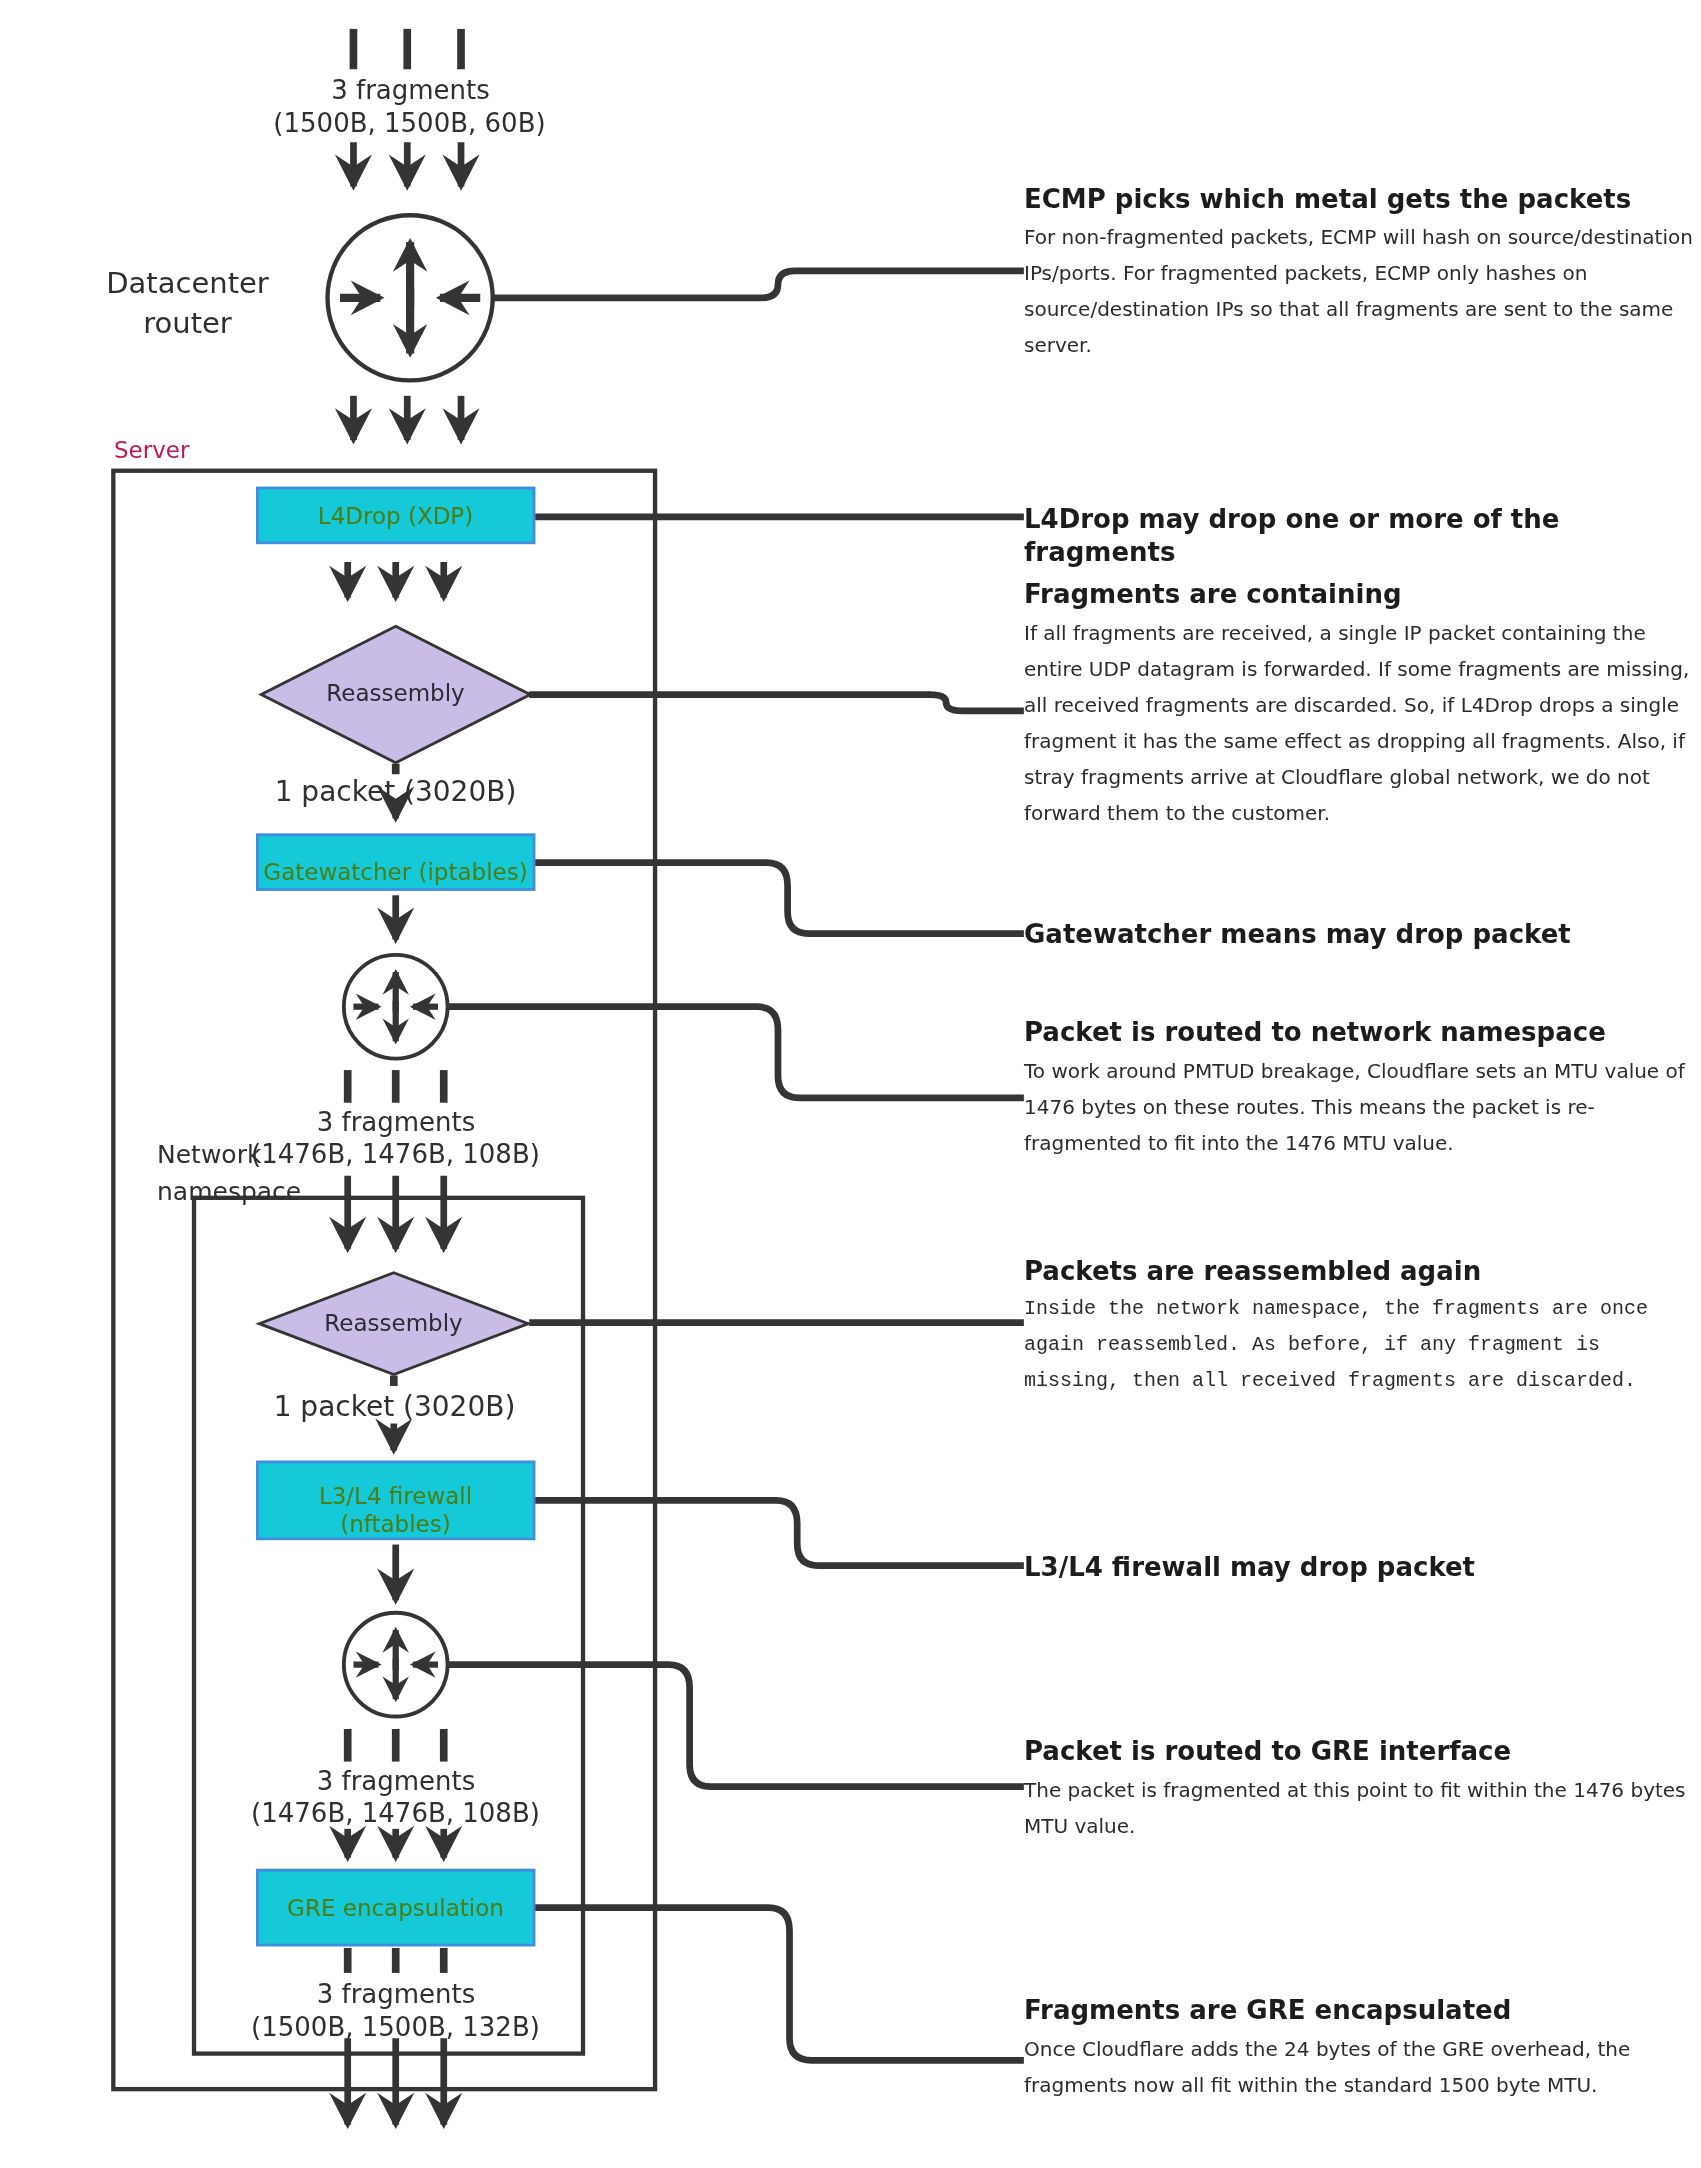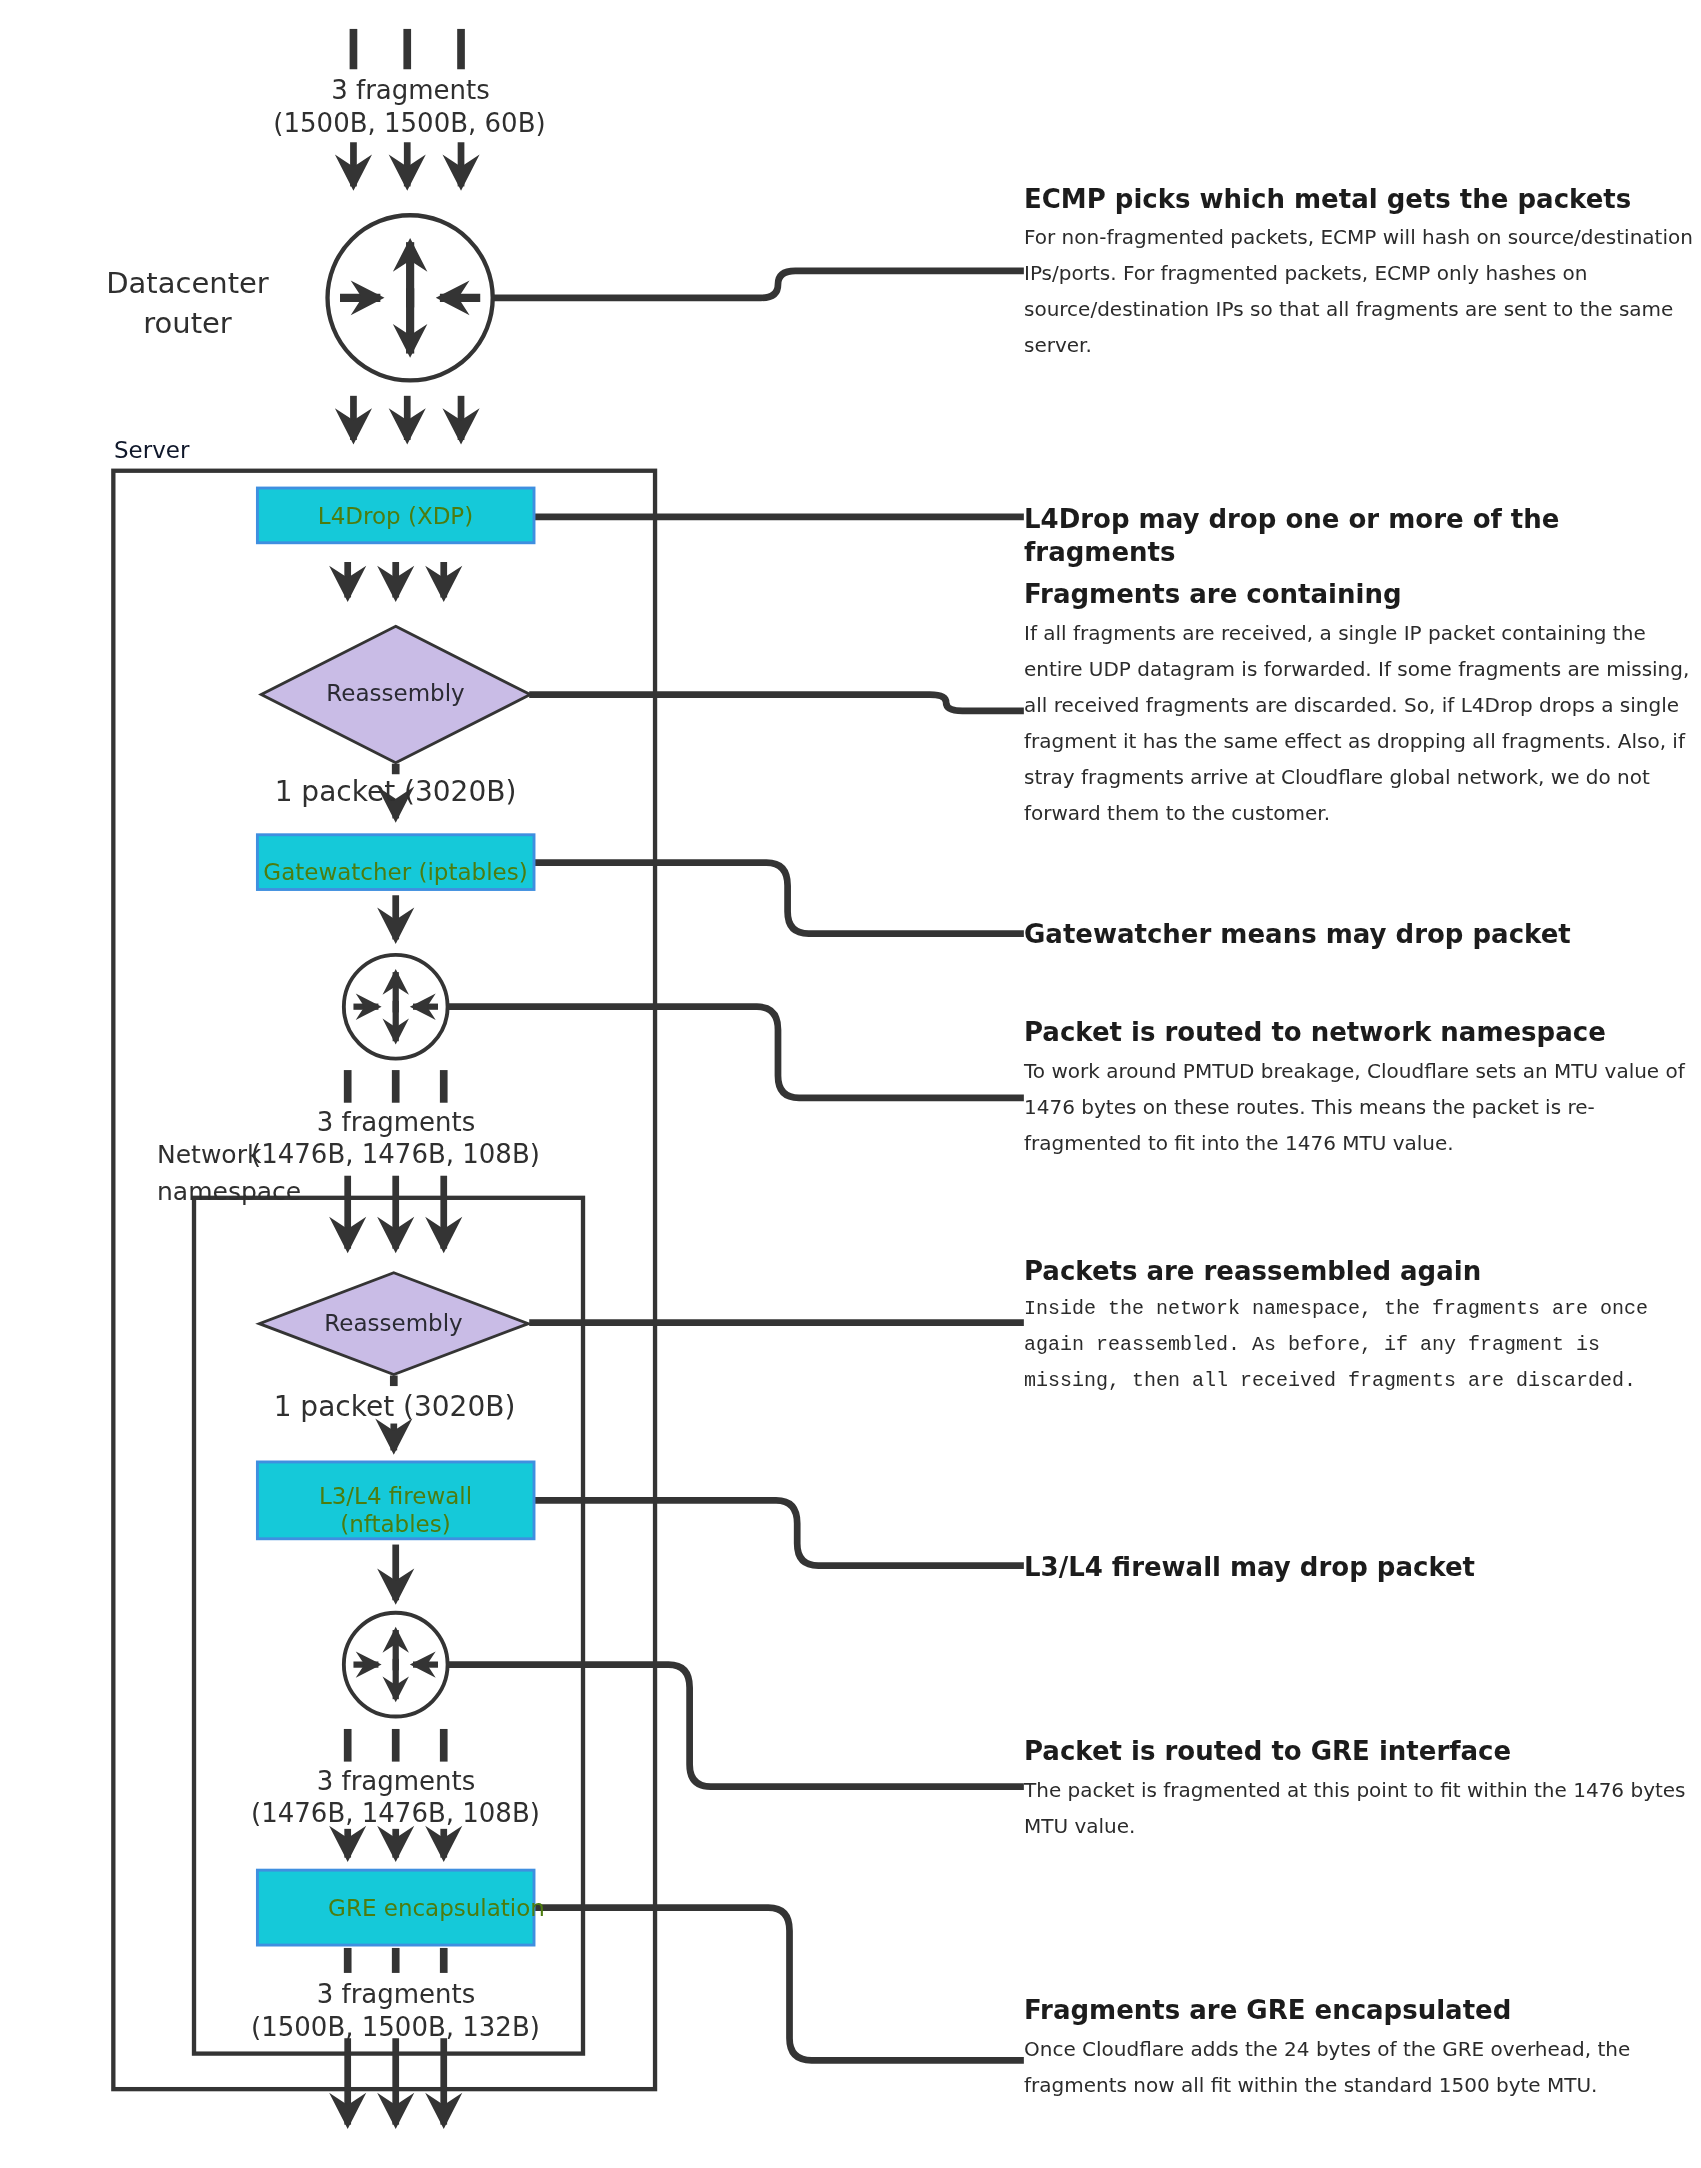--- a/index.html
+++ b/index.html
@@ -6,21 +6,21 @@
   #stage{
     position:relative;width:1701px;height:2168px;background:#ffffff;overflow:hidden;
     font-family:"DejaVu Sans","Liberation Sans",sans-serif;color:#2b2b2b;
   }
   #shapes{position:absolute;left:0;top:0;width:1701px;height:2168px;}
   .abs{position:absolute;}
   .flow-label{font-size:26px;color:#2f2f2f;text-align:center;line-height:31px;}
   .node-label{font-size:23px;color:#4d7c0f;text-align:center;line-height:28px;}
   .diamond-label{font-size:23px;color:#2b2b33;text-align:center;}
   .side-label{font-size:29px;color:#2f2f2f;text-align:center;line-height:40px;}
-  .frame-label{font-size:23px;color:#0f172a;line-height:33px;}
+  .frame-label{font-size:23px;color:#be185d;line-height:33px;}
   .ns-label{font-size:25px;color:#2f2f2f;line-height:37px;}
   .note-title{font-size:26px;font-weight:700;color:#1c1c1c;line-height:33px;width:677px;}
   .note-body{font-size:20px;color:#2b2b2b;line-height:36px;width:677px;}
 </style>
 </head>
 <body>
 
 <div id="stage">
 
   <svg id="shapes" viewBox="0 0 1771 2257">
@@ -166,21 +166,21 @@
   <div class="abs flow-label" style="left:231px;top:1391px;width:327px;font-size:28px;">1 packet (3020B)</div>
 
   <div class="abs node-label" style="left:257px;top:1462px;width:277px;height:95px;display:flex;flex-direction:column;align-items:center;justify-content:center;">
     <div>L3/L4 firewall</div>
     <div>(nftables)</div>
   </div>
 
   <div class="abs flow-label" style="left:252px;top:1766px;width:288px;">3 fragments</div>
   <div class="abs flow-label" style="left:213px;top:1798px;width:365px;">(1476B, 1476B, 108B)</div>
 
-  <div class="abs node-label" style="left:257px;top:1870px;width:277px;height:75px;display:flex;align-items:center;justify-content:center;padding-left:41px;">GRE encapsulation</div>
+  <div class="abs node-label" style="left:257px;top:1870px;width:277px;height:75px;display:flex;align-items:center;justify-content:center;">GRE encapsulation</div>
 
   <div class="abs flow-label" style="left:252px;top:1979px;width:288px;">3 fragments</div>
   <div class="abs flow-label" style="left:213px;top:2012px;width:365px;">(1500B, 1500B, 132B)</div>
 
   <div class="abs note-title" style="left:1024px;top:183px;">ECMP picks which metal gets the packets</div>
   <div class="abs note-body" style="left:1024px;top:219px;">For non-fragmented packets, ECMP will hash on source/destination IPs/ports. For fragmented packets, ECMP only hashes on source/destination IPs so that all fragments are sent to the same server.</div>
 
   <div class="abs note-title" style="left:1024px;top:503px;">L4Drop may drop one or more of the fragments</div>
 
   <div class="abs note-title" style="left:1024px;top:578px;">Fragments are containing</div>

